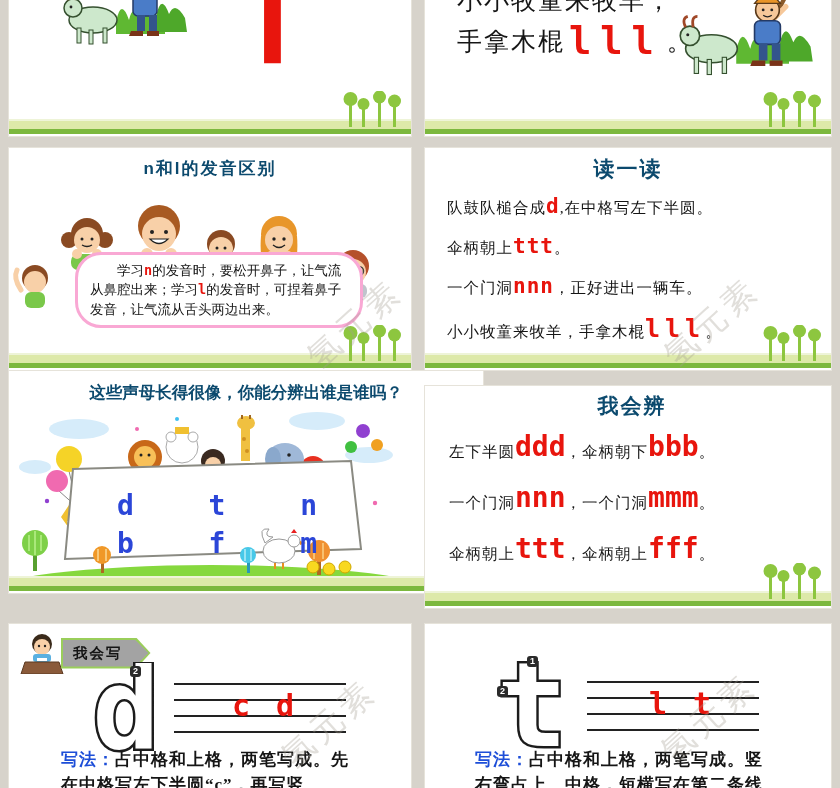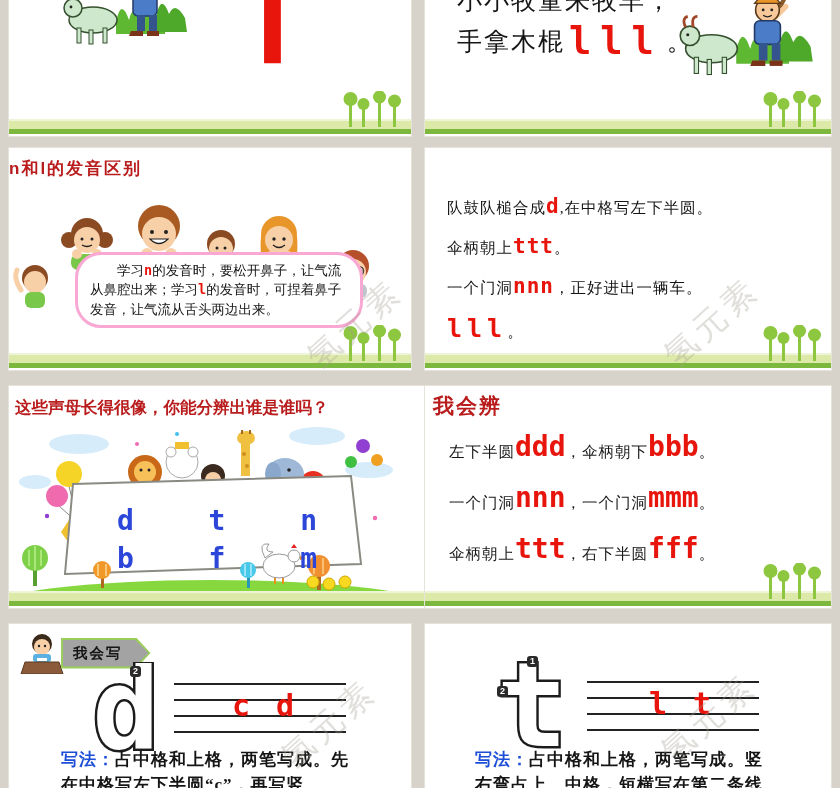--- a/index.html
+++ b/index.html
@@ -10,33 +10,33 @@
     color:#151515;
   }
   .slide{
     position:absolute;background:#fff;border:1px solid #e6e3da;
     box-sizing:border-box;overflow:hidden;
   }
   .s1{left:8px;top:0;width:404px;height:137px;border-top:none;}
   .s2{left:424px;top:0;width:408px;height:137px;border-top:none;}
   .s3{left:8px;top:147px;width:404px;height:224px;}
   .s4{left:424px;top:147px;width:408px;height:224px;}
-  .s5{left:8px;top:385px;width:476px;height:224px;}
+  .s5{left:8px;top:370px;width:476px;height:224px;}
   .s6{left:424px;top:385px;width:408px;height:224px;}
   .s7{left:8px;top:623px;width:404px;height:165px;border-bottom:none;}
   .s8{left:424px;top:623px;width:408px;height:165px;border-bottom:none;}
 
   
   .footer{position:absolute;left:0;right:0;bottom:0;height:18px;}
   .footer .band{position:absolute;left:0;right:0;bottom:7px;height:8px;background:#dde9a9;border-top:2px solid #eef4d8;}
   .footer .stripe{position:absolute;left:0;right:0;bottom:2px;height:5px;background:#7cb83e;}
   .trees{position:absolute;right:6px;bottom:9px;width:64px;height:36px;}
 
   .title-blue{
-    color:#b91c1c;font-weight:bold;text-align:left;
+    color:#0c4a6e;font-weight:bold;text-align:center;
     font-family:"Liberation Sans", sans-serif;letter-spacing:2px;
   }
   .cn{font-family:"Liberation Serif", serif;}
   .pinyin{font-family:"DejaVu Sans Mono", monospace;font-weight:bold;color:#e8150d;}
 
   
   .cover-l{
     position:absolute;left:247px;top:-18px;
     font-family:"DejaVu Sans", sans-serif;font-weight:bold;
     font-size:96px;color:#e8150d;line-height:1;
@@ -248,37 +248,39 @@
   <div class="footer">
     <div class="band"></div>
       <div class="stripe"></div>
   </div>
   <svg class="trees">
       <use href="#trees" xlink:href="#trees"></use>
     </svg>
 </section>
 
 <section class="slide s4">
+  <div class="title title-blue">读一读</div>
   <div class="read-lines">
     <div class="read-line cn">
       <span>队鼓队槌合成</span>
       <span class="pinyin">d</span>
       <span>,在中格写左下半圆。</span>
     </div>
     <div class="read-line cn">
       <span>伞柄朝上</span>
       <span class="pinyin">ttt</span>
       <span>。</span>
     </div>
     <div class="read-line cn">
       <span>一个门洞</span>
       <span class="pinyin">nnn</span>
       <span>，正好进出一辆车。</span>
     </div>
     <div class="read-line l4 cn">
+      <span>小小牧童来牧羊，手拿木棍</span>
       <span class="pinyin">lll</span>
       <span>。</span>
     </div>
   </div>
   <div class="footer">
     <div class="band"></div>
       <div class="stripe"></div>
   </div>
   <svg class="trees">
       <use href="#trees" xlink:href="#trees"></use>
@@ -402,21 +404,21 @@
     <div class="dis-line cn">
       <span>一个门洞</span>
       <span class="pinyin">nnn</span>
       <span>，一个门洞</span>
       <span class="pinyin">mmm</span>
       <span>。</span>
     </div>
     <div class="dis-line cn">
       <span>伞柄朝上</span>
       <span class="pinyin">ttt</span>
-      <span>，右下半圆</span>
+      <span>，伞柄朝上</span>
       <span class="pinyin">fff</span>
       <span> 。</span>
     </div>
   </div>
   <div class="footer">
     <div class="band"></div>
       <div class="stripe"></div>
   </div>
   <svg class="trees">
       <use href="#trees" xlink:href="#trees"></use>

